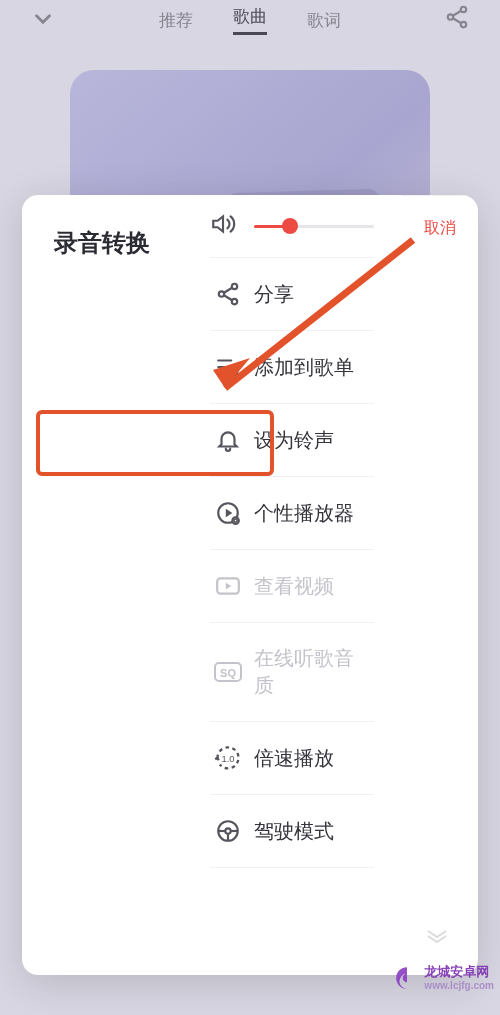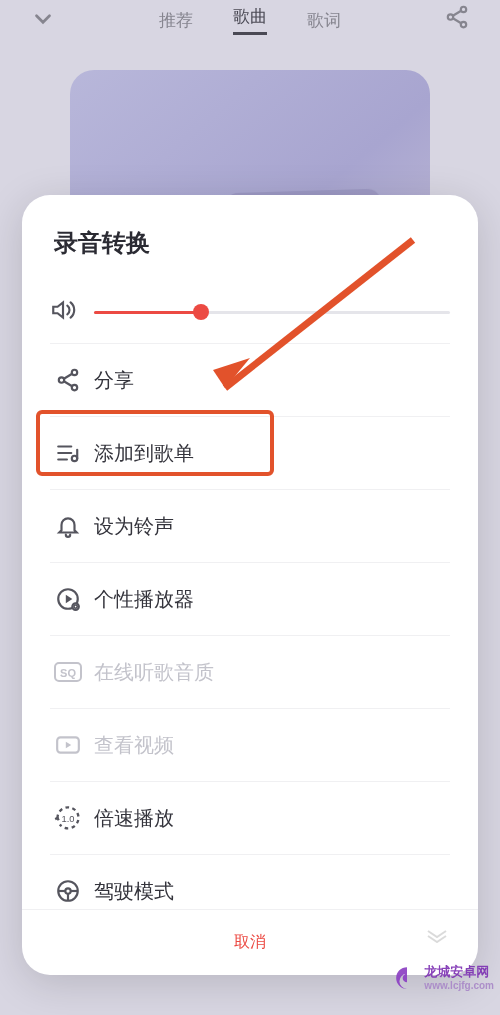--- a/index.html
+++ b/index.html
@@ -75,24 +75,24 @@
 }
 
 
 .sheet {
   position: absolute;
   left: 22px;
   right: 22px;
   top: 195px;
   bottom: 40px;
   background: #ffffff;
-  border-radius: 28px;
+  border-radius: 16px;
   box-shadow: 0 8px 40px rgba(0,0,0,0.15);
   display: flex;
-  flex-direction: column;
+  flex-direction: row;
   overflow: hidden;
   justify-content: flex-end;
 }
 .sheet-header {
   padding: 32px 32px 22px;
   font-size: 24px;
   font-weight: 600;
   color: #2b2b33;
 }
 .sheet-body {
@@ -301,36 +301,36 @@
             <polygon points="10 8 16 12 10 16 10 8" fill="#55555e" stroke="none"></polygon>
             <circle cx="19" cy="19" r="3" fill="#fff"></circle>
             <path d="M17.5 19 a1.5 1.5 0 0 0 3 0 a1.5 1.5 0 0 0 -3 0" stroke-width="1.5"></path>
           </svg>
       </span>
       <span>个性播放器</span>
     </div>
 
     <div class="menu-row disabled">
       <span class="ico">
+        <svg width="26" height="26" viewBox="0 0 24 24" fill="none" stroke="#c3c3cb" stroke-width="2">
+            <rect x="2" y="5" width="20" height="14" rx="3"></rect>
+            <polygon points="10 9 15 12 10 15 10 9" fill="#c3c3cb" stroke="none"></polygon>
+          </svg>
+      </span>
+      <span>查看视频</span>
+    </div>
+
+    <div class="menu-row disabled">
+      <span class="ico">
         <svg width="28" height="20" viewBox="0 0 28 20" fill="none" stroke="#c3c3cb" stroke-width="2">
             <rect x="1" y="1" width="26" height="18" rx="4"></rect>
             <text x="14" y="14.5" text-anchor="middle" font-size="11" font-weight="600" fill="#c3c3cb" stroke="none">SQ</text>
           </svg>
       </span>
       <span>在线听歌音质</span>
-    </div>
-
-    <div class="menu-row disabled">
-      <span class="ico">
-        <svg width="26" height="26" viewBox="0 0 24 24" fill="none" stroke="#c3c3cb" stroke-width="2">
-            <rect x="2" y="5" width="20" height="14" rx="3"></rect>
-            <polygon points="10 9 15 12 10 15 10 9" fill="#c3c3cb" stroke="none"></polygon>
-          </svg>
-      </span>
-      <span>查看视频</span>
     </div>
 
     <div class="menu-row">
       <span class="ico">
         <svg width="28" height="28" viewBox="0 0 24 24" fill="none" stroke="#55555e" stroke-width="2">
             <path d="M3 12 a9 9 0 1 1 2 5.5" stroke-dasharray="3 3"></path>
             <polyline points="4 14 3 12 1 13" stroke-dasharray="0"></polyline>
             <text x="12" y="15" text-anchor="middle" font-size="8" fill="#55555e" stroke="none">1.0</text>
           </svg>
       </span>

